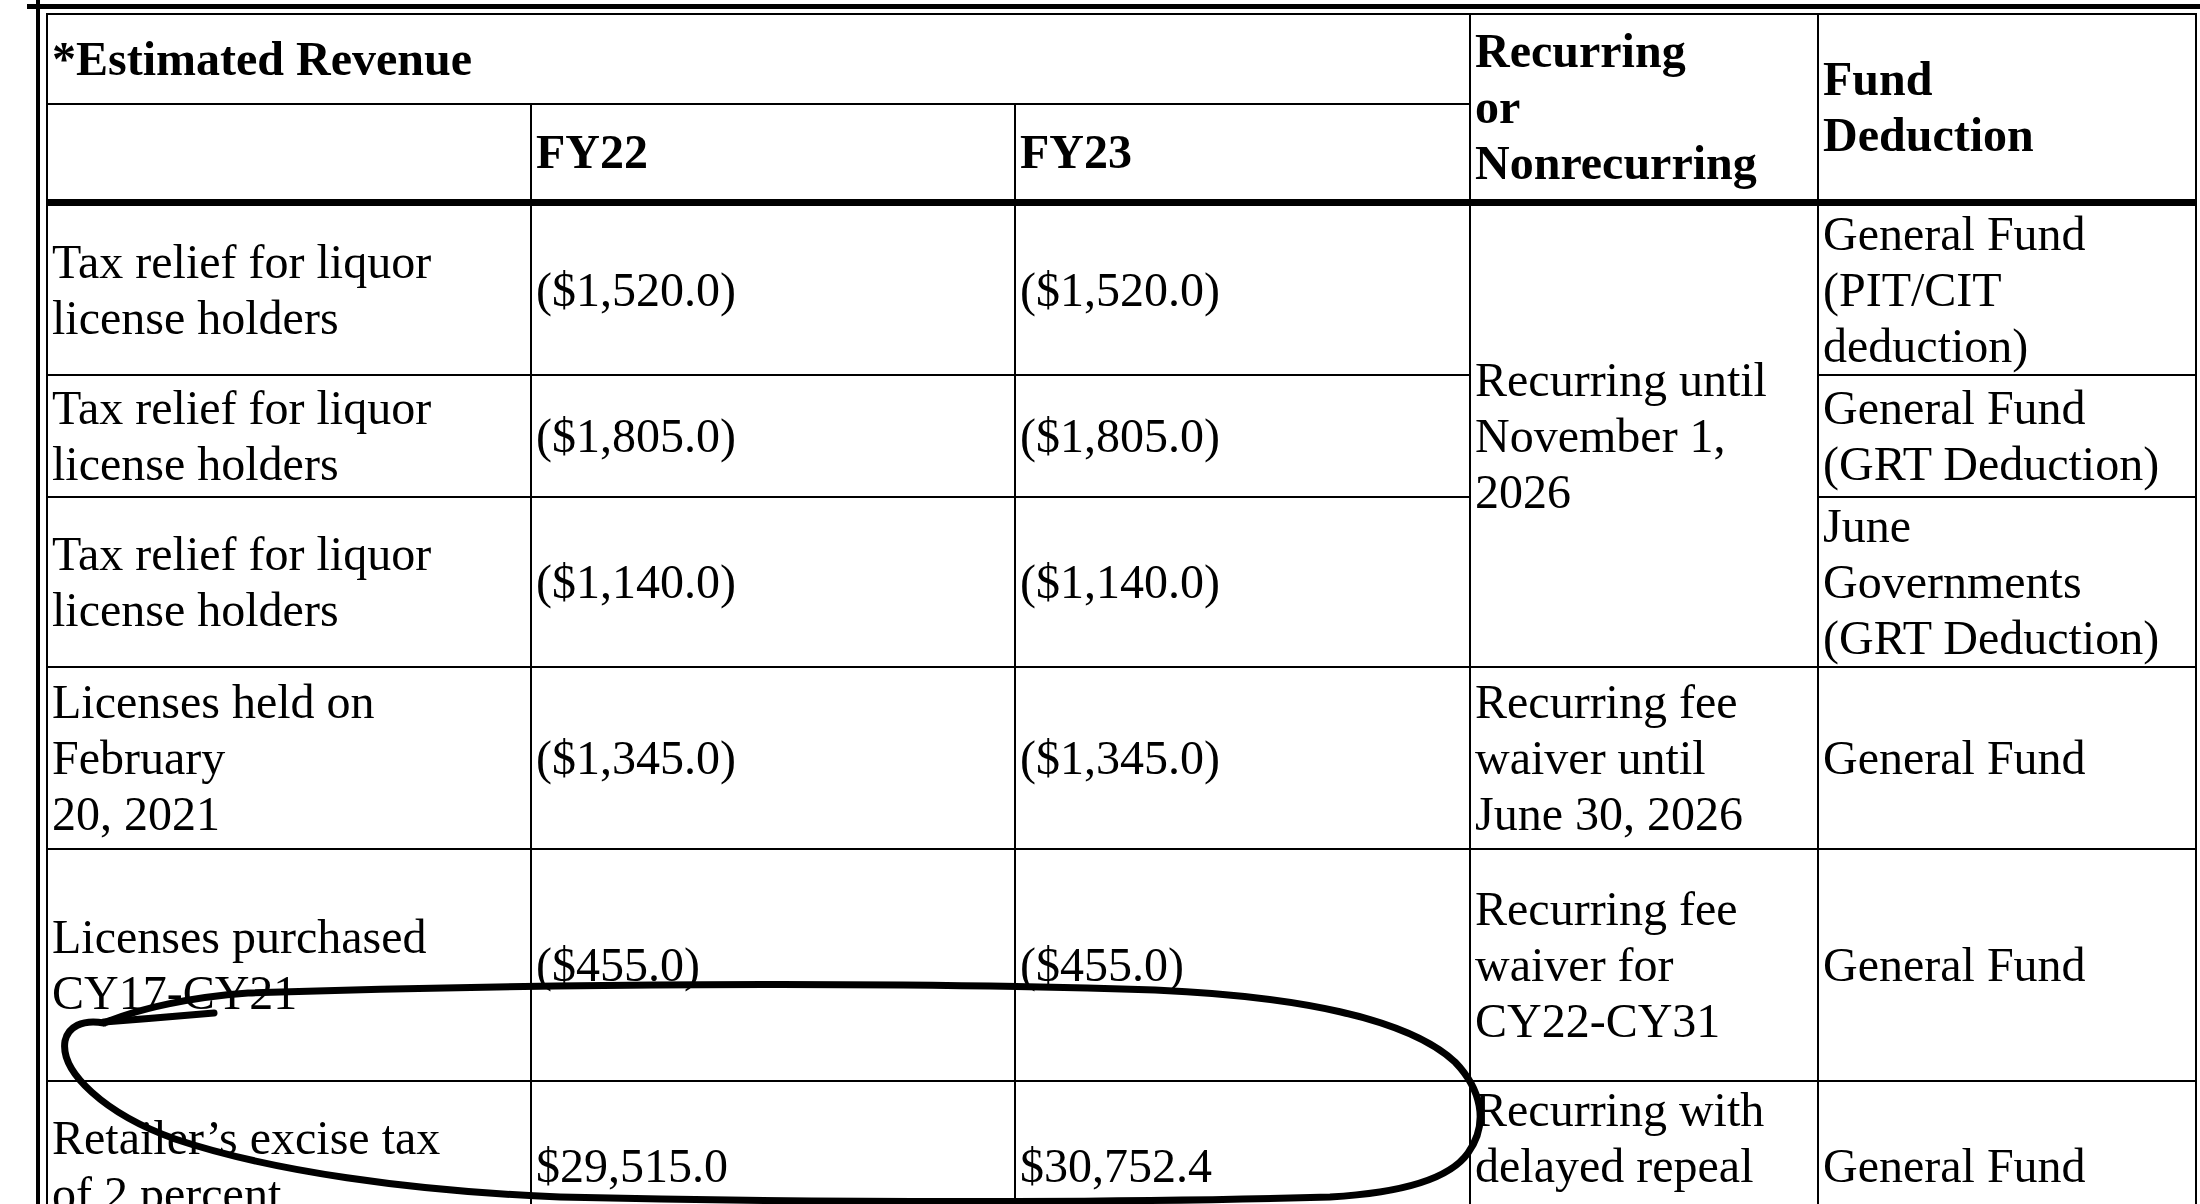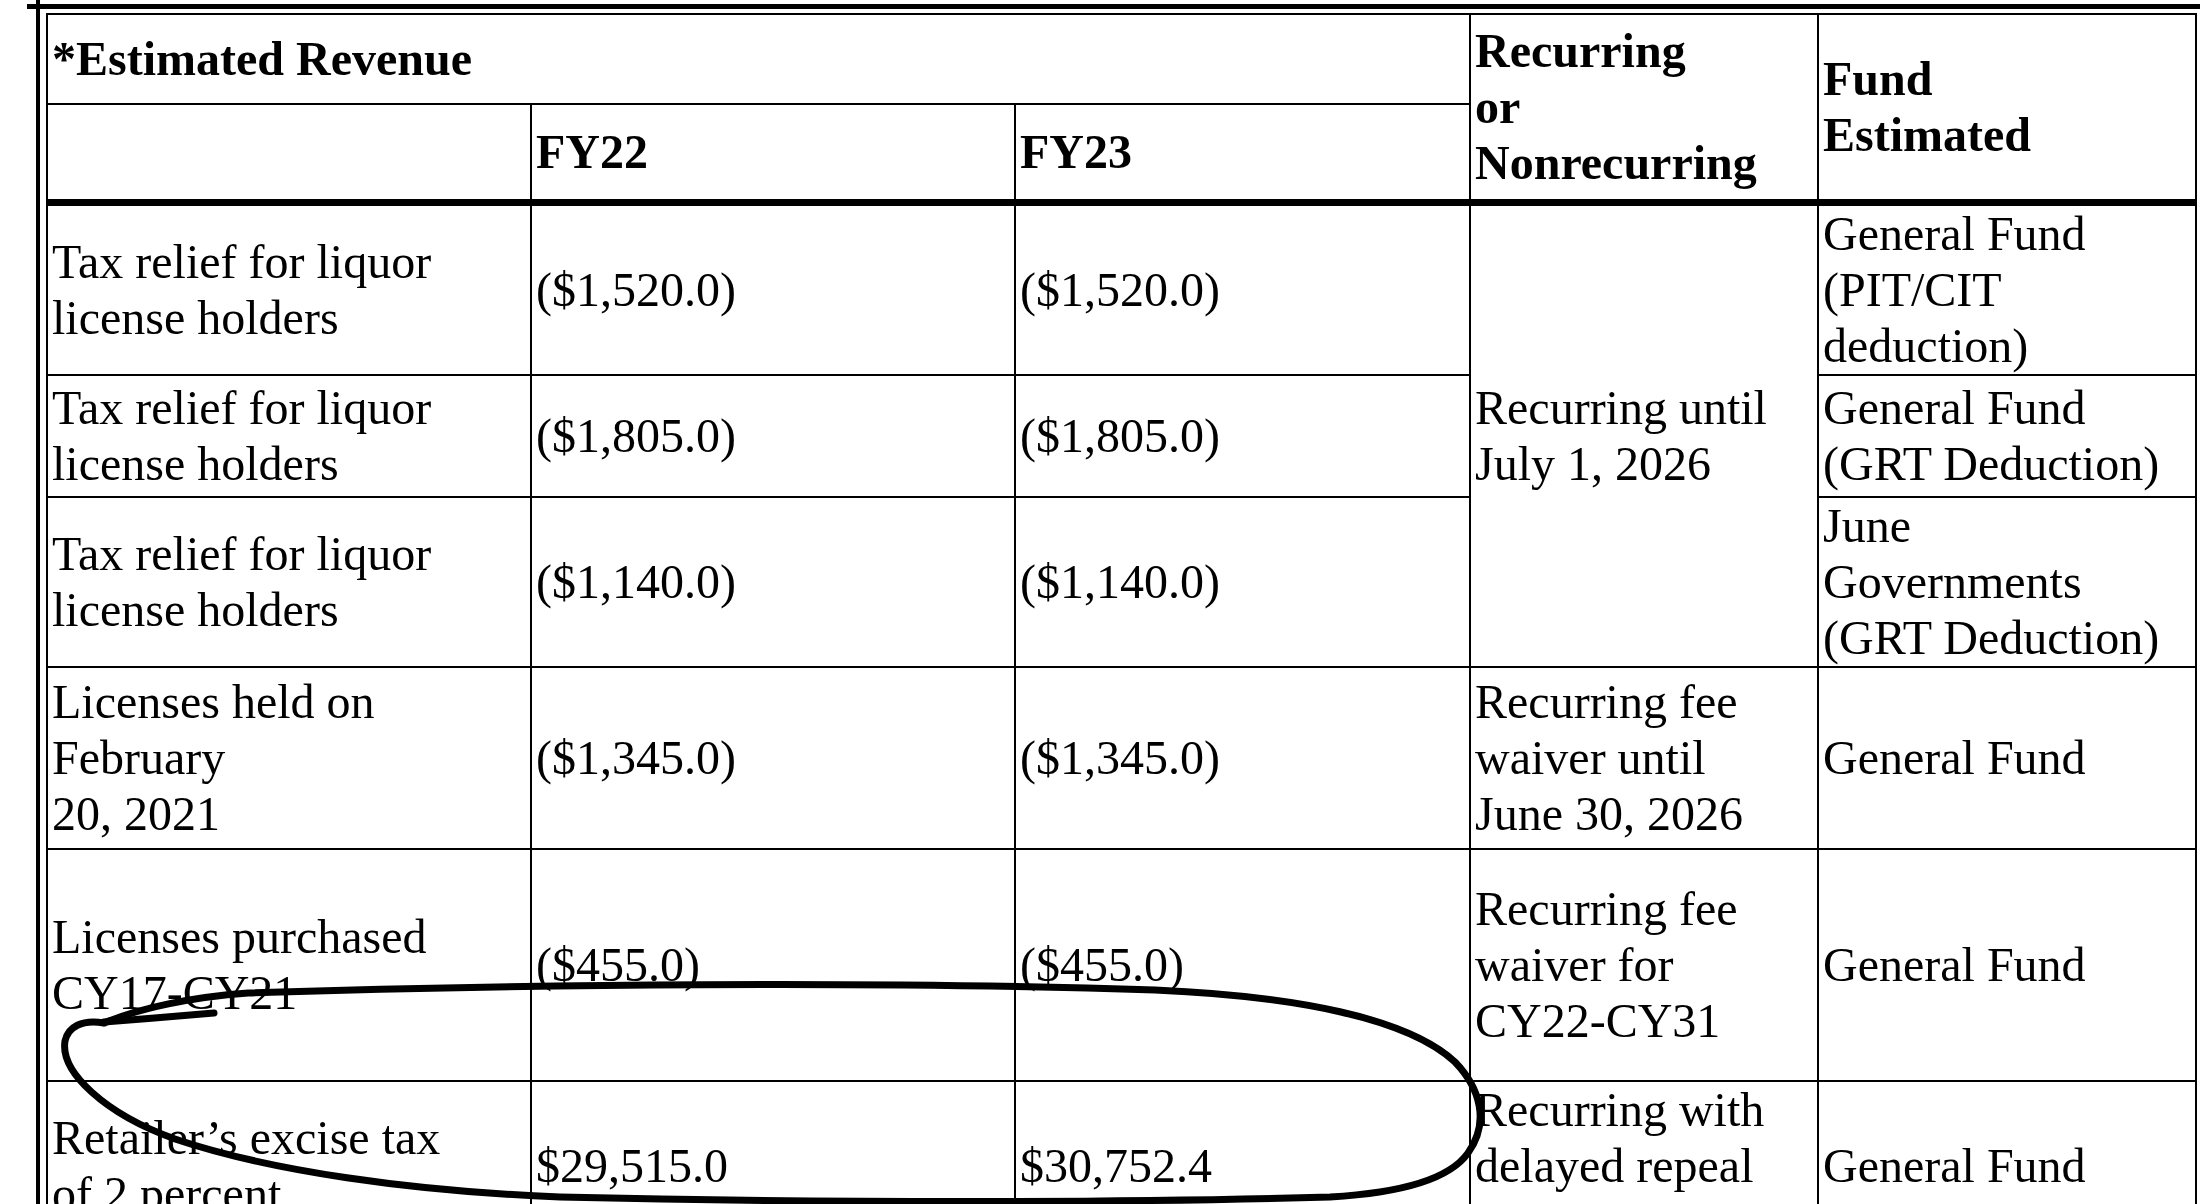--- a/index.html
+++ b/index.html
@@ -83,35 +83,35 @@
       <col style="width:348px">
       <col style="width:378px">
     </colgroup>
     <tbody>
       <tr style="height:90px;">
         <th colspan="3">*Estimated Revenue</th>
         <th rowspan="2" class="thick-bottom">Recurring
 or
 Nonrecurring</th>
         <th rowspan="2" class="thick-bottom">Fund
-Estimated</th>
+Deduction</th>
       </tr>
       <tr style="height:98px;">
         <th class="thick-bottom"></th>
         <th class="thick-bottom">FY22</th>
         <th class="thick-bottom">FY23</th>
       </tr>
 
       <tr style="height:173px;">
         <td>Tax relief for liquor
 license holders</td>
         <td>($1,520.0)</td>
         <td>($1,520.0)</td>
         <td rowspan="3">Recurring until
-July 1, 2026</td>
+November 1, 2026</td>
         <td>General Fund
 (PIT/CIT
 deduction)</td>
       </tr>
 
       <tr style="height:122px;">
         <td>Tax relief for liquor
 license holders</td>
         <td>($1,805.0)</td>
         <td>($1,805.0)</td>

